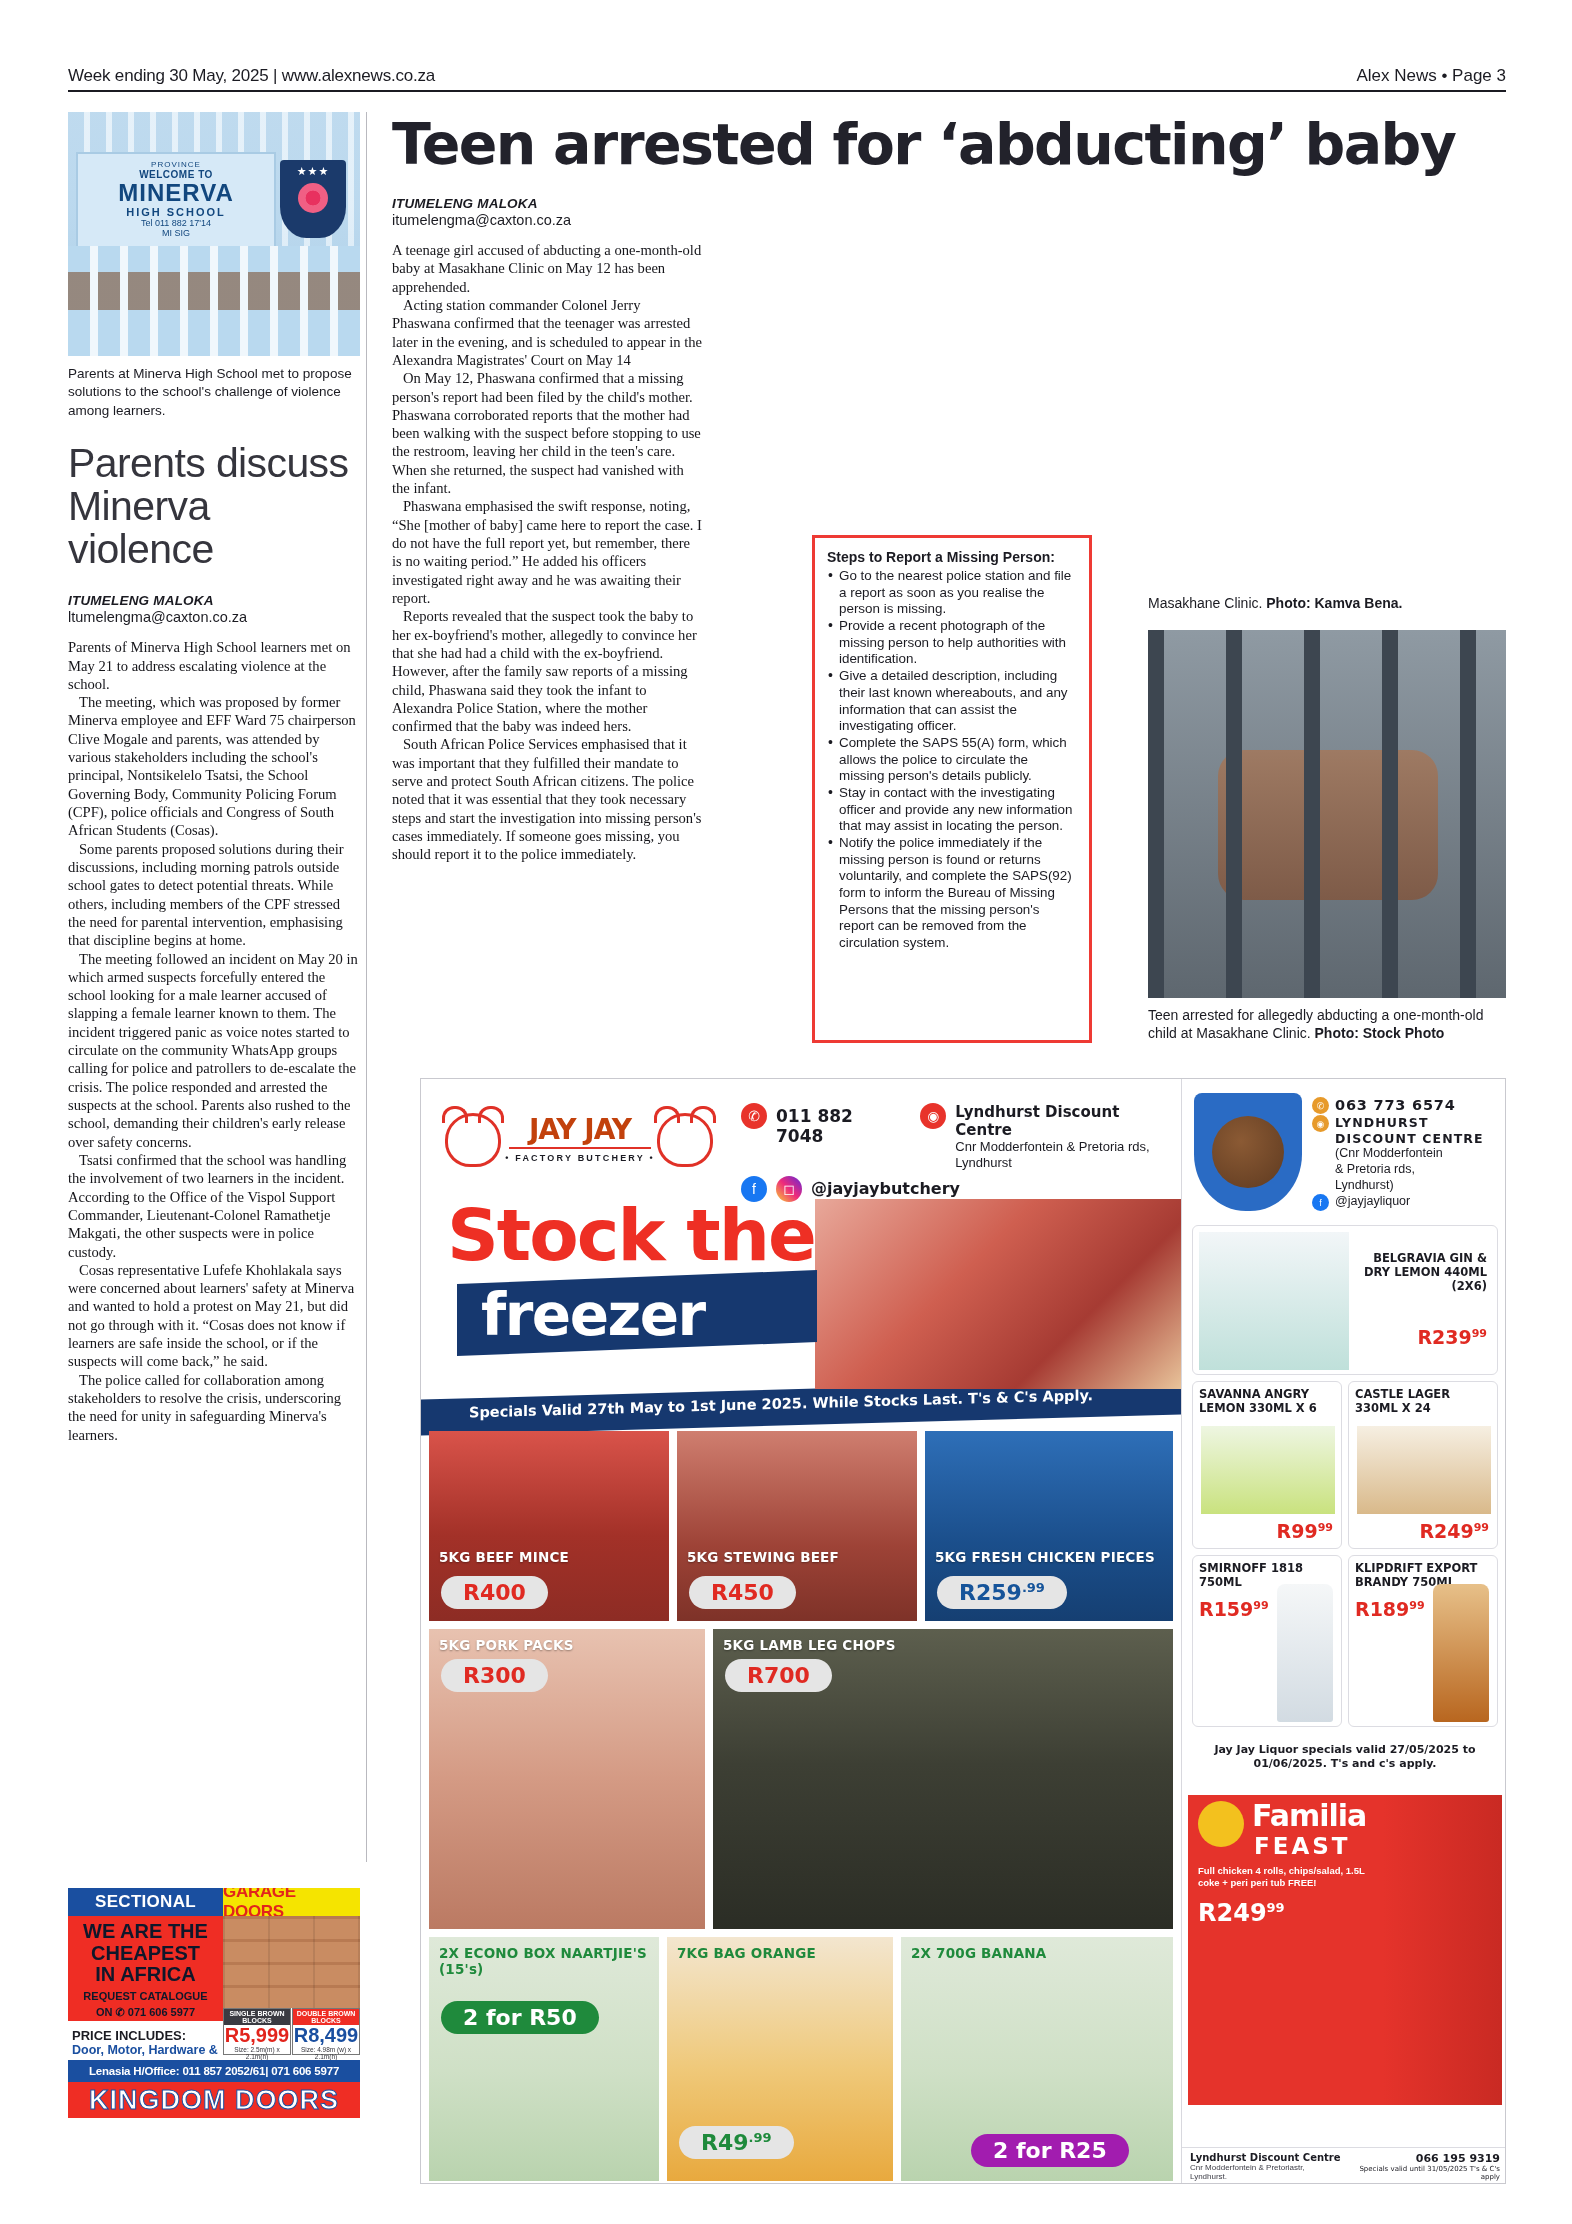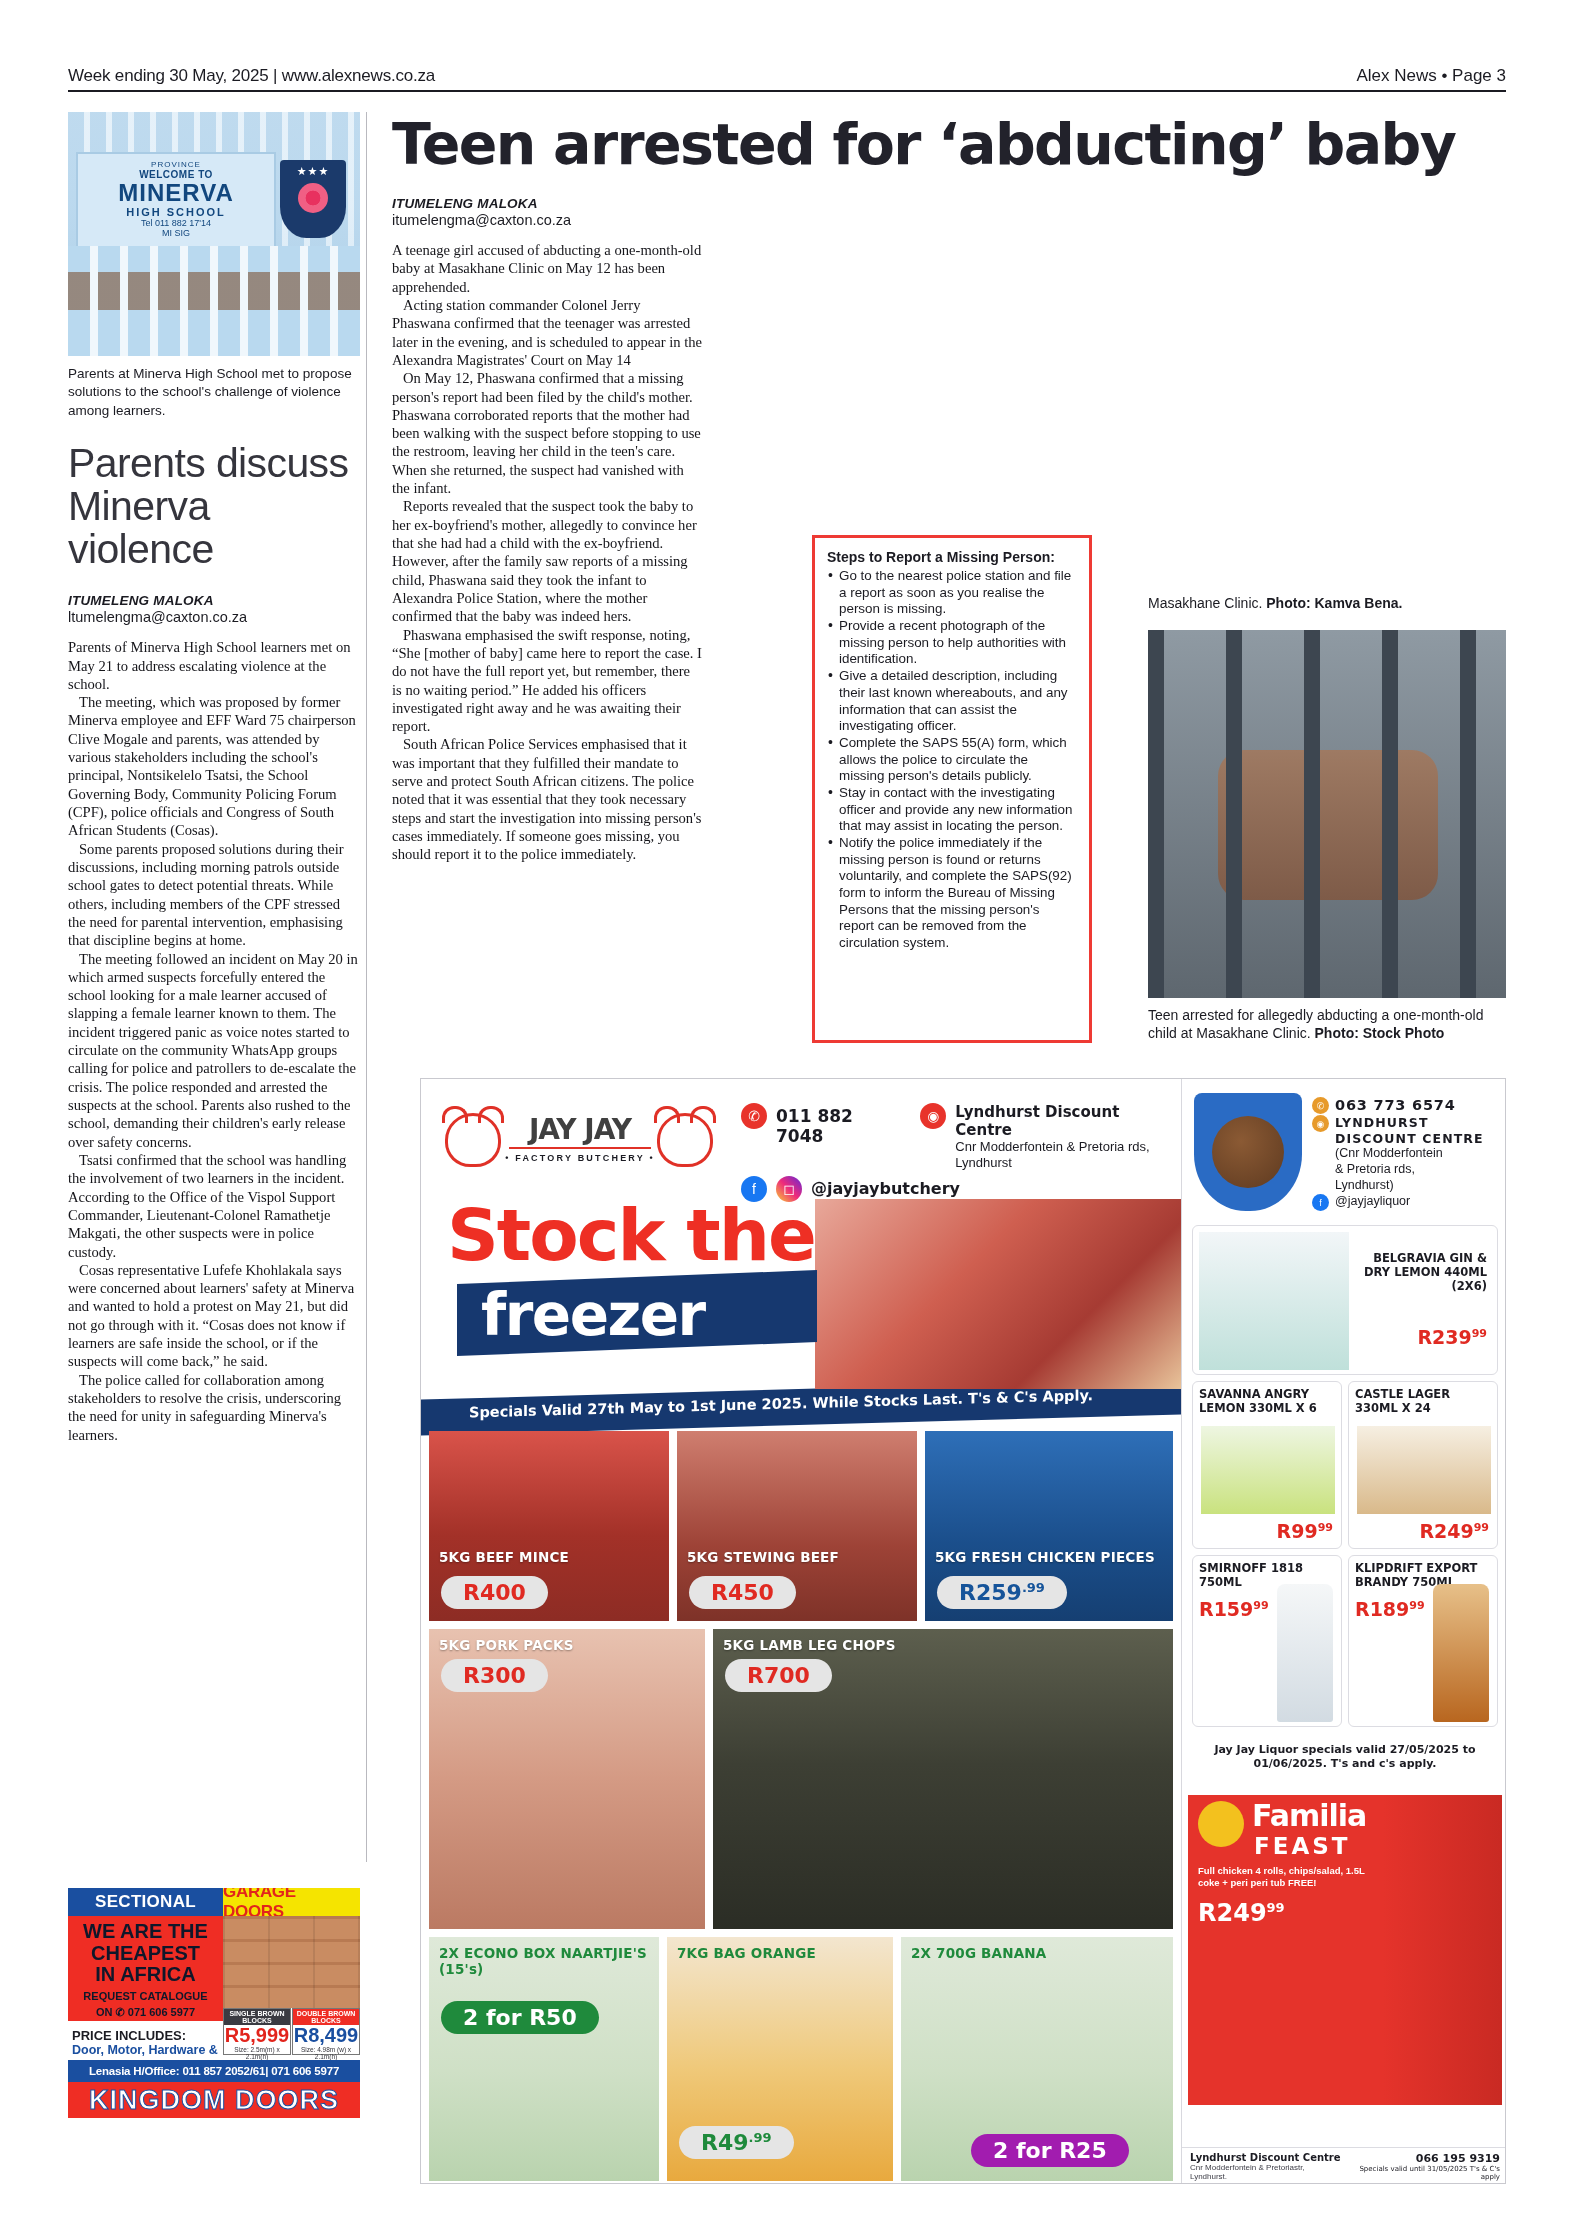--- a/index.html
+++ b/index.html
@@ -199,21 +199,21 @@
     position:absolute; left:420px; top:1078px; width:1086px; height:1106px;
     border:1px solid #c9c9cf; background:#fff; overflow:hidden;
   }
 
   
   .butch { position:absolute; left:0; top:0; width:760px; height:1106px; background:#fff;}
   .jjlogo { position:absolute; left:22px; top:22px; width:270px; height:78px; }
   .jjlogo .txt {
     position:absolute; left:62px; top:12px; width:150px; text-align:center;
     font-family:"DejaVu Sans", sans-serif; font-weight:bold;
-    font-size:28px; color:#404040; letter-spacing:-1px;
+    font-size:28px; color:#c2410c; letter-spacing:-1px;
   }
   .jjlogo .sub {
     position:absolute; left:62px; top:52px; width:150px; text-align:center;
     font-size:9px; font-weight:bold; letter-spacing:2.2px; color:#1c1c24;
   }
   .jjlogo .rule { position:absolute; left:66px; top:46px; width:142px; height:2px; background:#e03127;}
   .bullhead {
     position:absolute; width:56px; height:54px; border:3px solid #e03127;
     border-radius:50% 50% 45% 45%; }
   .bullhead.l { left:2px; top:12px; }
@@ -458,22 +458,22 @@
 
   <div class="mainhead">Teen arrested for ‘abducting’ baby</div>
 
   <div class="centercol">
     <div class="byline-name">ITUMELENG MALOKA</div>
     <div class="byline-mail">itumelengma@caxton.co.za</div>
     <div class="bodytext">
       <p class="first">A teenage girl accused of abducting a one-month-old baby at Masakhane Clinic on May 12 has been apprehended.</p>
       <p>Acting station commander Colonel Jerry Phaswana confirmed that the teenager was arrested later in the evening, and is scheduled to appear in the Alexandra Magistrates' Court on May 14</p>
       <p>On May 12, Phaswana confirmed that a missing person's report had been filed by the child's mother. Phaswana corroborated reports that the mother had been walking with the suspect before stopping to use the restroom, leaving her child in the teen's care. When she returned, the suspect had vanished with the infant.</p>
+      <p>Phaswana emphasised the swift response, noting, “She [mother of baby] came here to report the case. I do not have the full report yet, but remember, there is no waiting period.” He added his officers investigated right away and he was awaiting their report.</p>
       <p>Reports revealed that the suspect took the baby to her ex-boyfriend's mother, allegedly to convince her that she had had a child with the ex-boyfriend. However, after the family saw reports of a missing child, Phaswana said they took the infant to Alexandra Police Station, where the mother confirmed that the baby was indeed hers.</p>
-      <p>Phaswana emphasised the swift response, noting, “She [mother of baby] came here to report the case. I do not have the full report yet, but remember, there is no waiting period.” He added his officers investigated right away and he was awaiting their report.</p>
       <p>South African Police Services emphasised that it was important that they fulfilled their mandate to serve and protect South African citizens. The police noted that it was essential that they took necessary steps and start the investigation into missing person's cases immediately. If someone goes missing, you should report it to the police immediately.</p>
     </div>
   </div>
 
 
   <div class="photocap">
     <span>Masakhane Clinic. </span><b>Photo: Kamva Bena.</b>
   </div>
 
   <div class="stepsbox">

